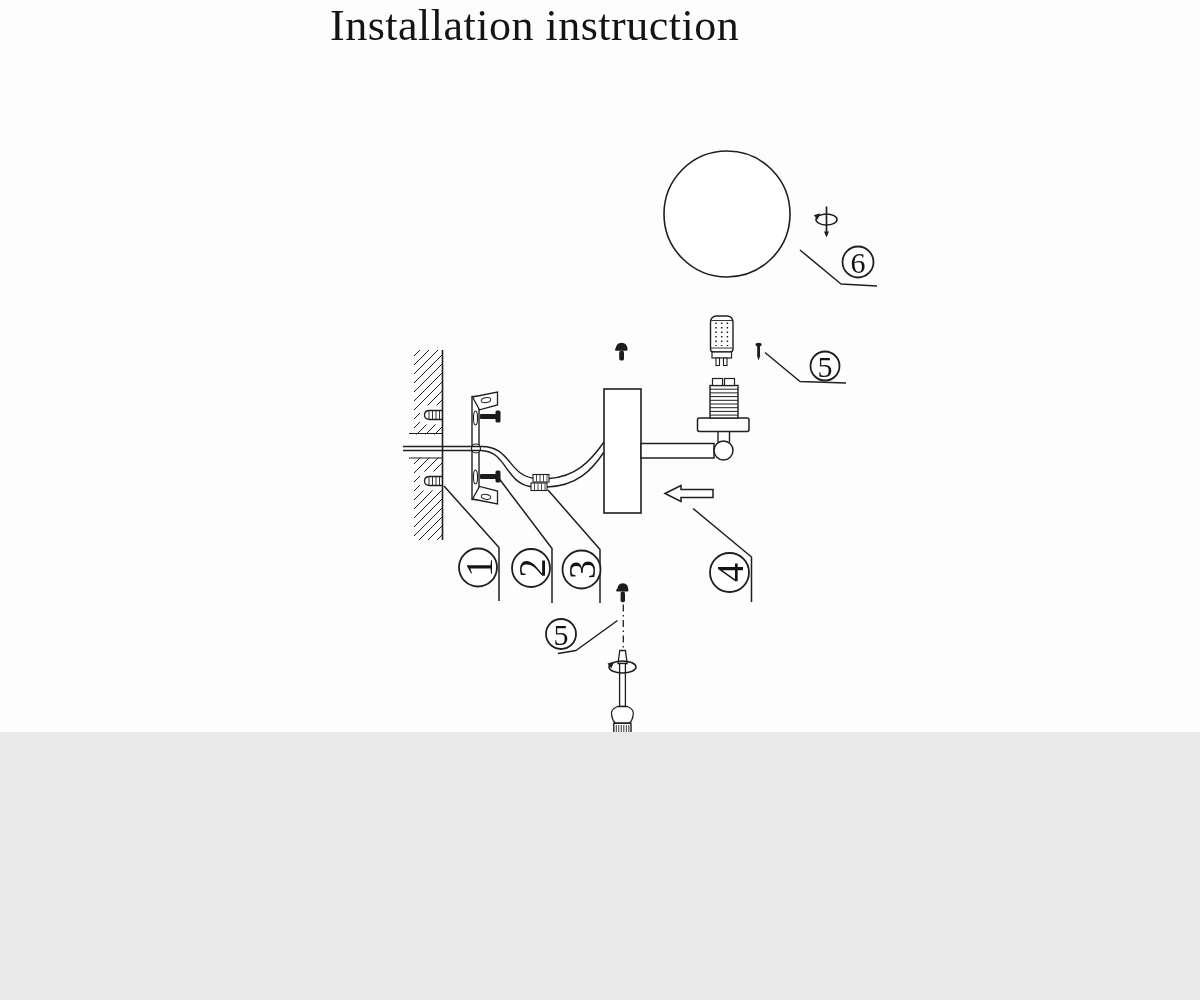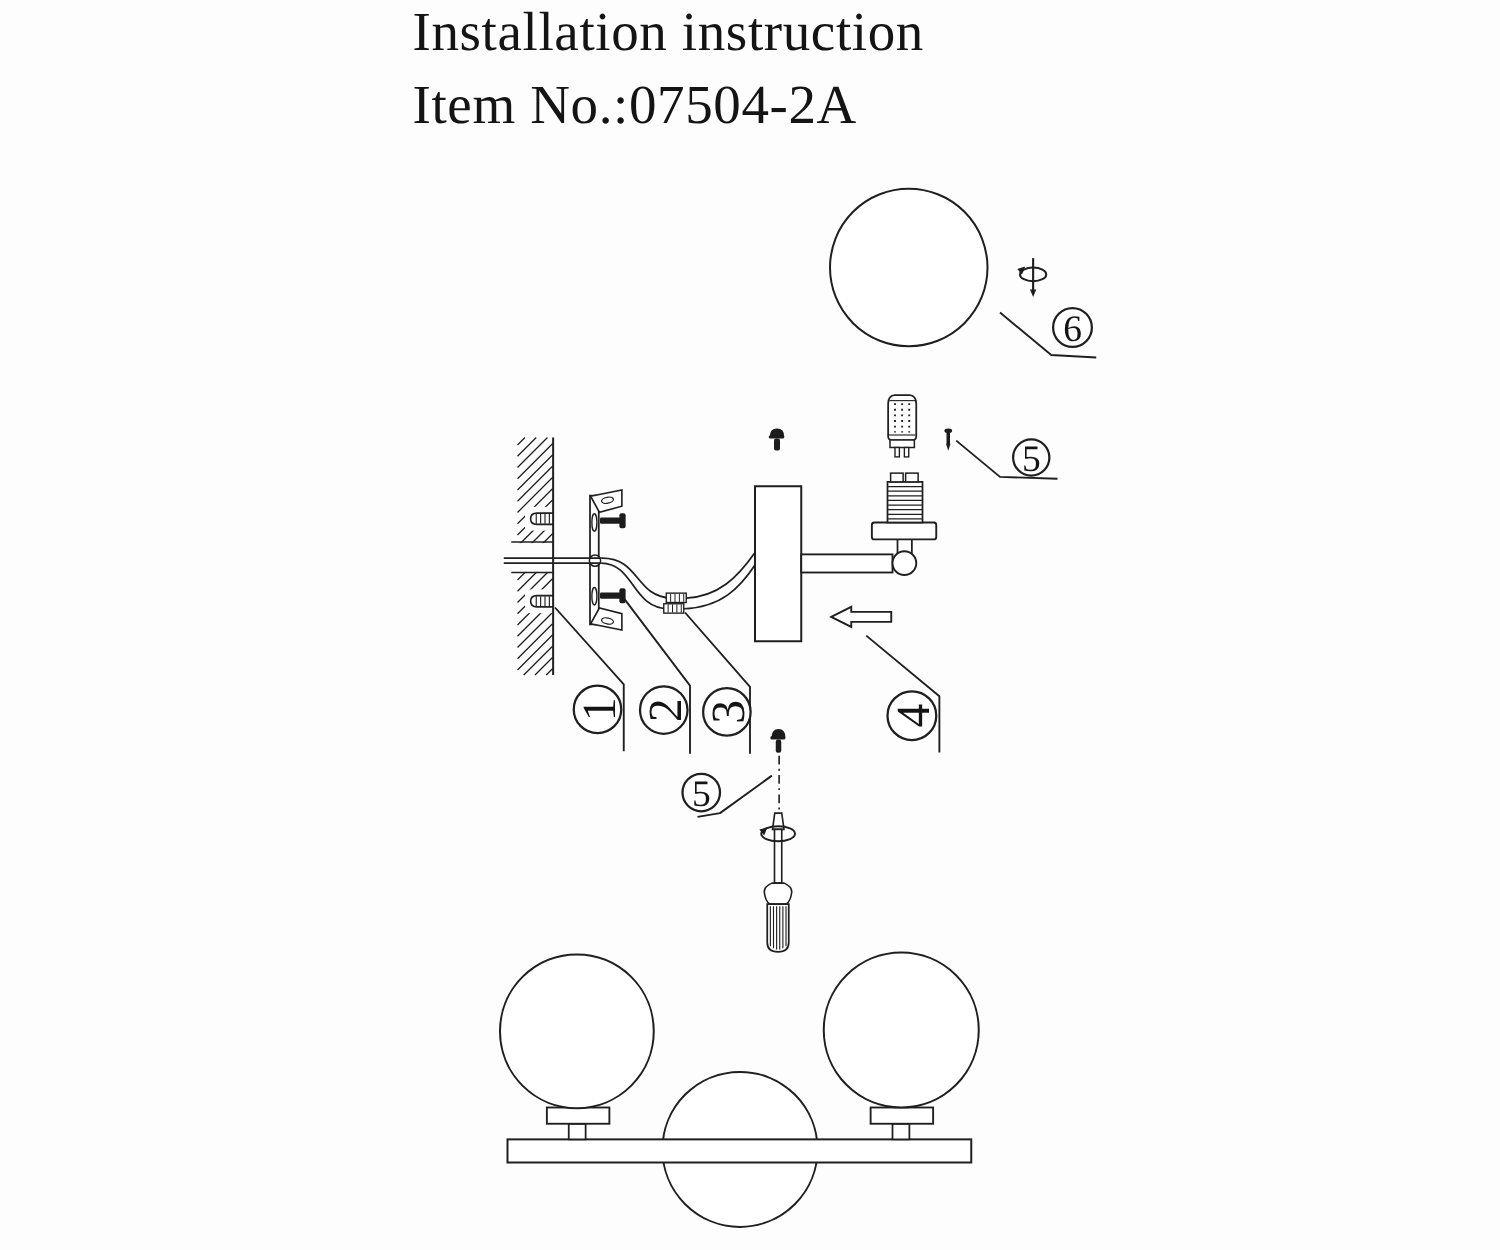--- a/index.html
+++ b/index.html
@@ -1,36 +1,35 @@
 <!DOCTYPE html>
 <html><head>
 <meta charset="utf-8">
 <style>
   html,body{margin:0;padding:0;background:#e9e9e9;}
-  .page{position:relative;width:1200px;height:1000px;background:#fdfdfd;overflow:hidden;
+  .page{position:relative;width:1200px;height:732px;background:#fdfdfd;overflow:hidden;
         font-family:"Liberation Serif",serif;text-align:center;}
   .title-line{position:absolute;left:330px;color:#141414;font-size:44px;line-height:1.2;
               white-space:nowrap;letter-spacing:0.5px;}
   #title1{top:0px;}
   #title2{top:58px;}
   svg{position:absolute;left:0;top:0;}
   .ln{stroke:#1f1f1f;fill:none;}
   .wh{fill:#ffffff;stroke:#1f1f1f;}
   .blk{fill:#1c1c1c;stroke:none;}
   .digit{font-family:"Liberation Serif",serif;fill:#141414;text-anchor:middle;}
   .digit-big{font-size:38px;}
   .digit-small{font-size:30px;}
 </style>
 </head>
 <body>
 
 <div class="page">
 
   <div class="title-line" id="title1">Installation instruction</div>
-  <div class="title-line" id="title2">Item No.:07504-2A</div>
 
   <svg width="1200" height="1000" viewBox="0 0 1200 1000">
 
     <g>
       <path class="ln" stroke-width="1" d="M414,356 L420,350 M414,365 L429,350 M414,374 L438,350 M414,383 L442,355 M414,392 L442,364 M414,401 L442,373 M414,410 L442,382 M414,419 L442,391 M414,428 L442,400 M414,437 L442,409 M414,446 L442,418 M414,455 L442,427 M414,464 L442,436 M414,473 L442,445 M414,482 L442,454 M414,491 L442,463 M414,500 L442,472 M414,509 L442,481 M414,518 L442,490 M414,527 L442,499 M414,536 L442,508 M419,540 L442,517 M428,540 L442,526 M437,540 L442,535"></path>
       <rect x="406" y="434.5" width="36" height="23" fill="#fdfdfd"></rect>
       <rect x="420" y="405.5" width="23" height="19" fill="#fdfdfd"></rect>
       <rect x="420" y="471.5" width="23" height="19" fill="#fdfdfd"></rect>
       <line class="ln" stroke-width="1.2" x1="409" y1="433.5" x2="442" y2="433.5"></line>
       <line class="ln" stroke-width="1.2" x1="409" y1="458" x2="442" y2="458"></line>

